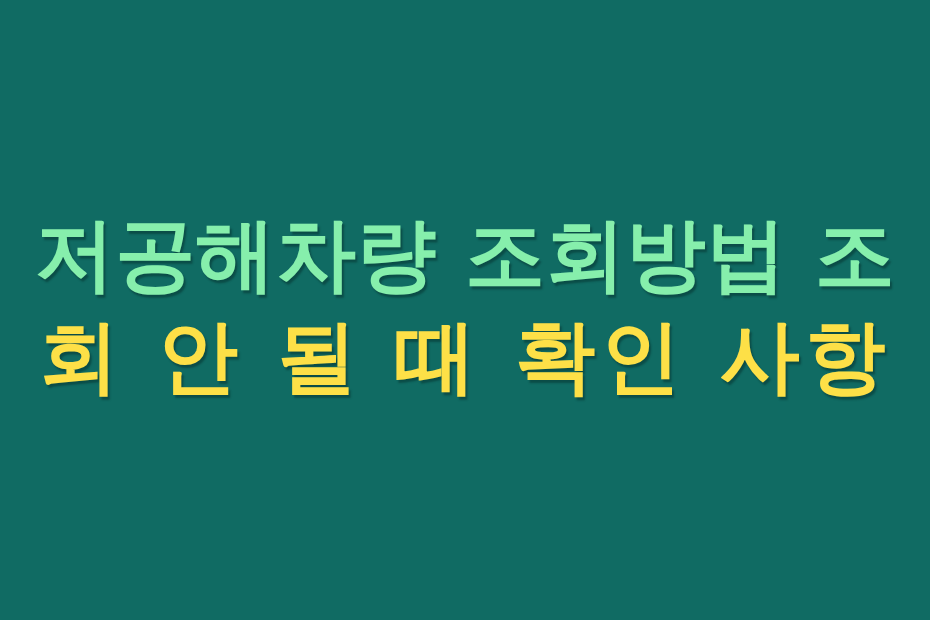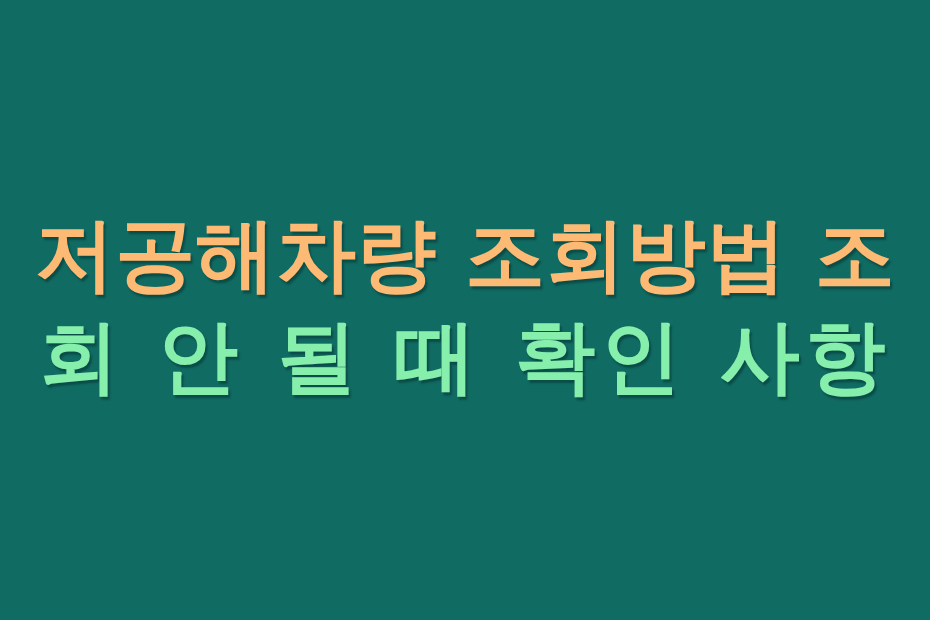--- a/index.html
+++ b/index.html
@@ -54,17 +54,17 @@
   .title-line-2 {
     letter-spacing: 0.07em;
   }
 </style>
 </head>
 <body style="background: rgb(16, 107, 99);">
 
 <div id="card" style="background: rgb(16, 107, 99);">
 
   <div id="title-block">
-    <span class="title-line title-line-1" style="color: #fdba74;">저공해차량 조회방법 조</span>
-    <span class="title-line title-line-2" style="color: #86efac;">회 안 될 때 확인 사항</span>
+    <span class="title-line title-line-1" style="color: #86efac;">저공해차량 조회방법 조</span>
+    <span class="title-line title-line-2" style="color: #fde047;">회 안 될 때 확인 사항</span>
   </div>
 
 </div>
 
 </body></html>

